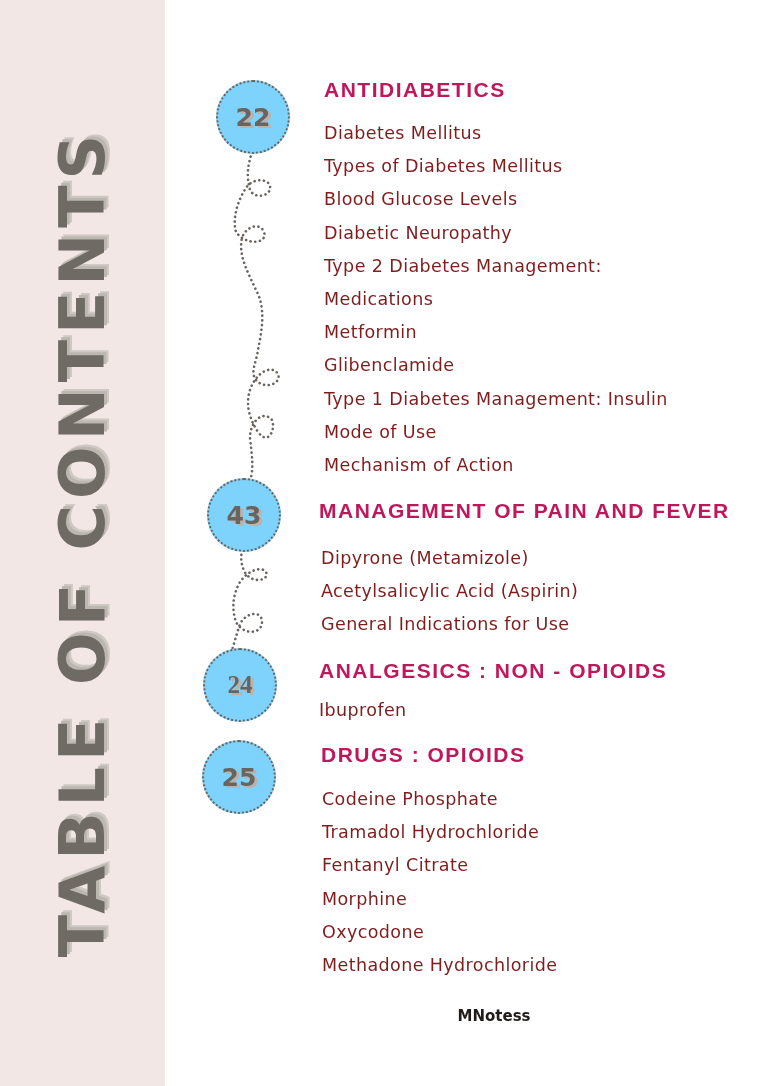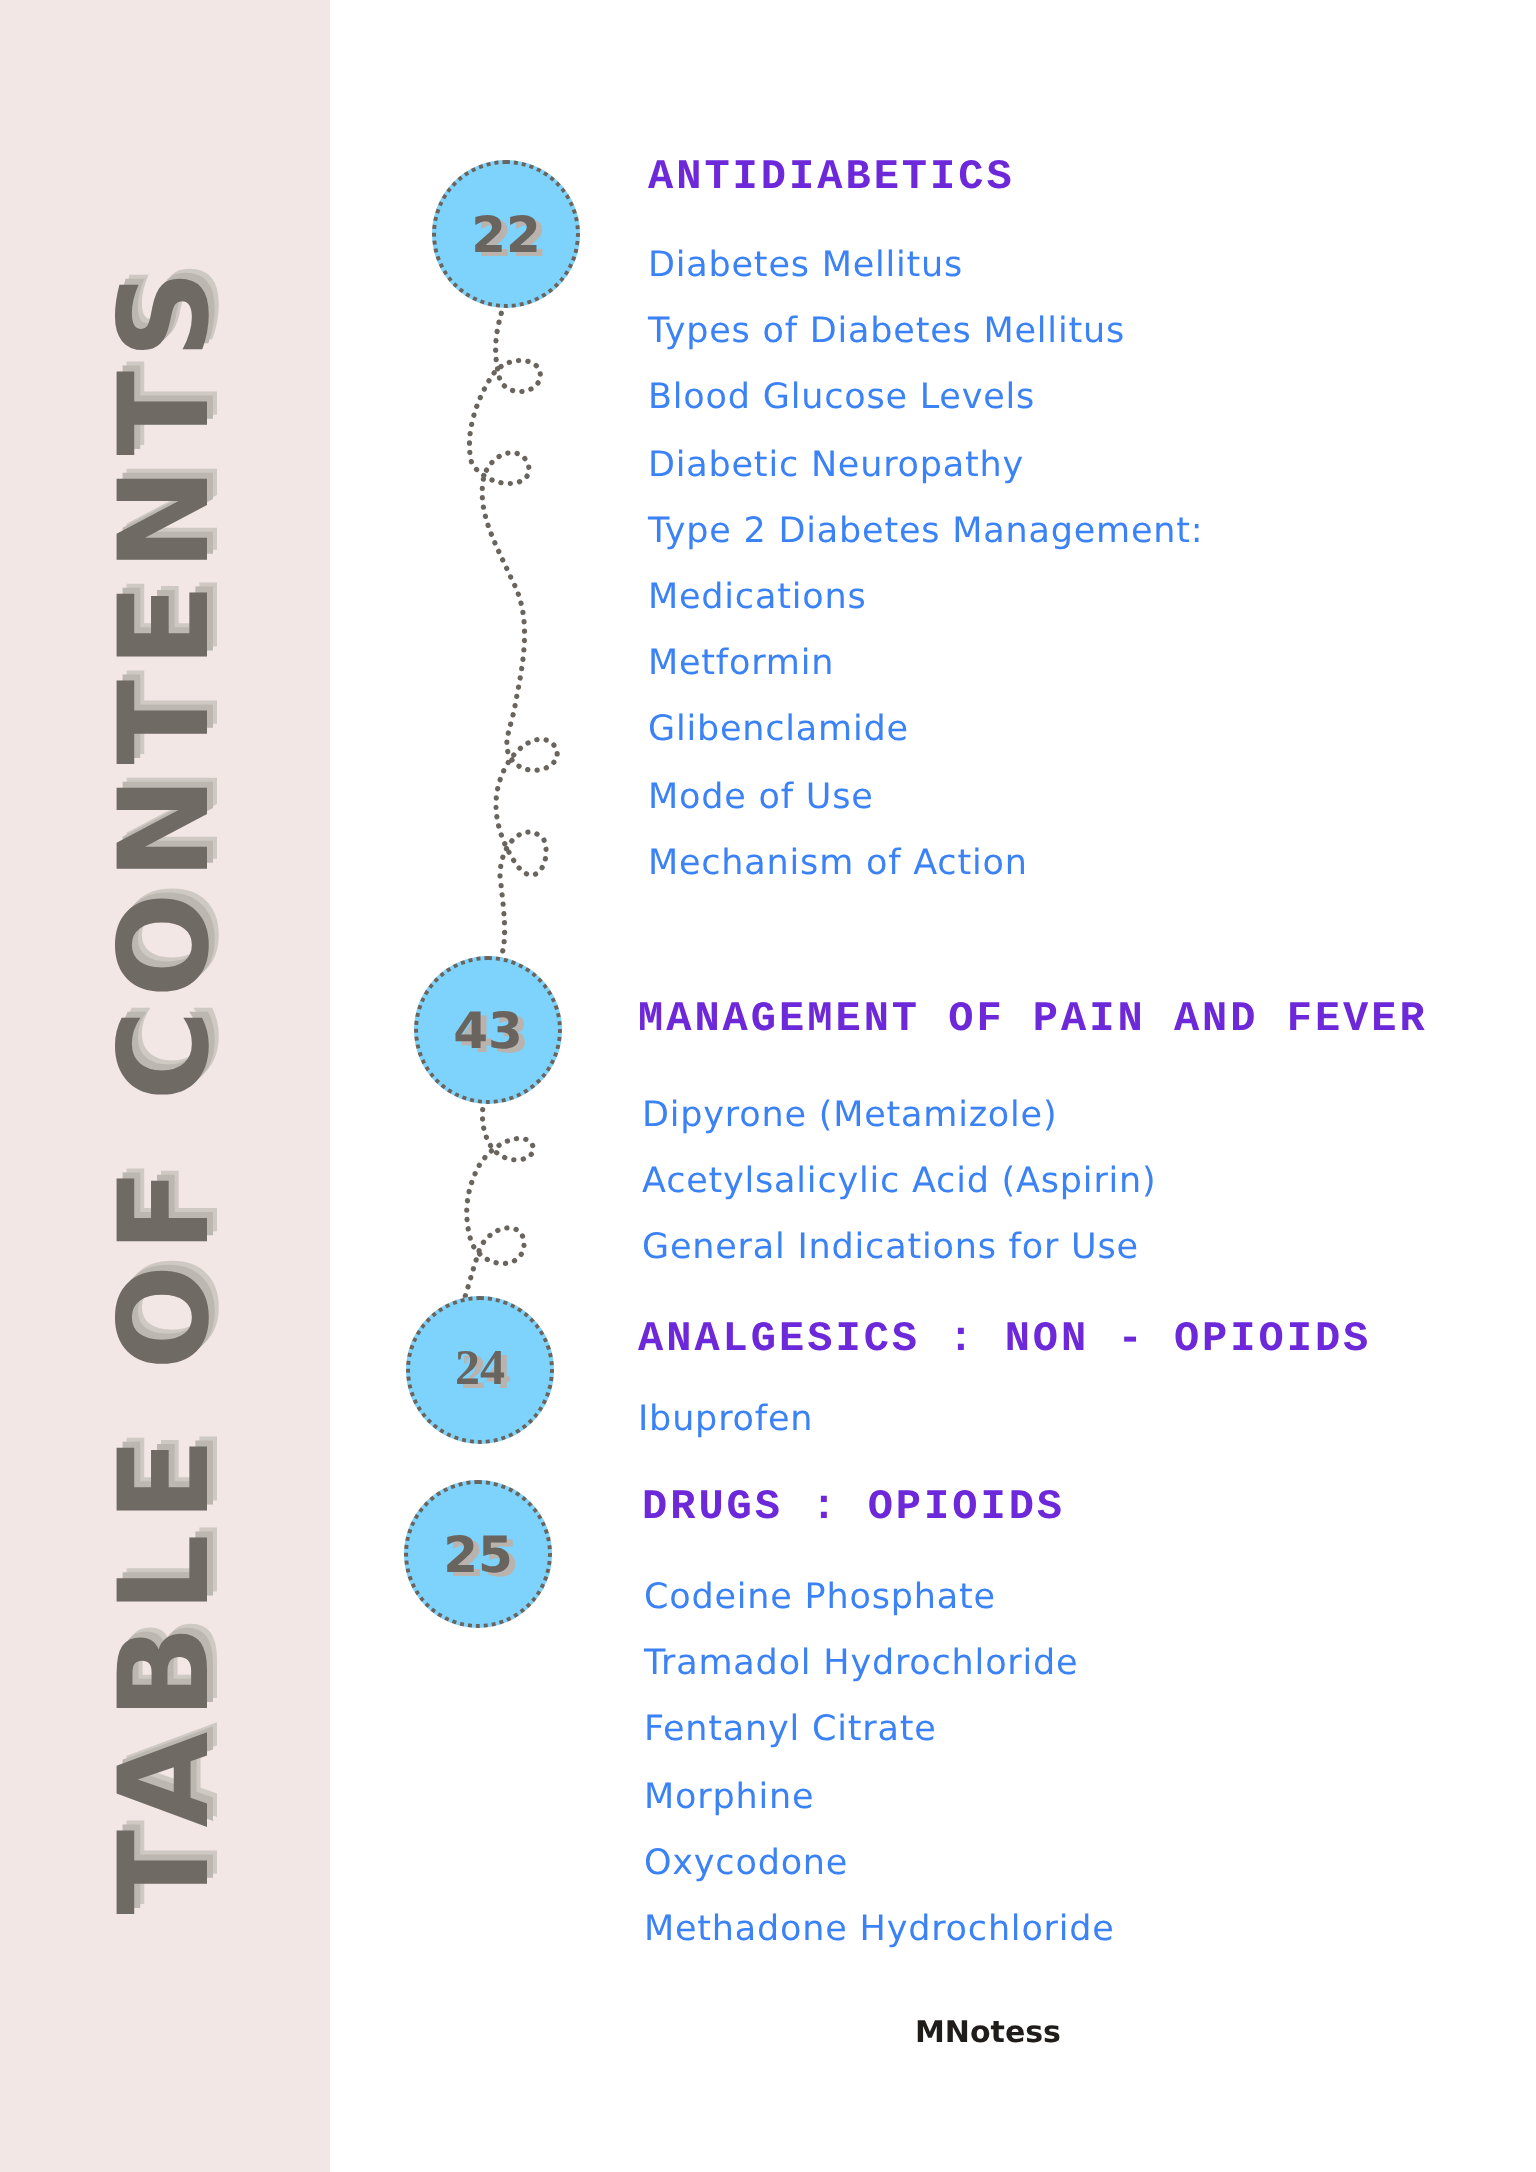--- a/index.html
+++ b/index.html
@@ -25,28 +25,28 @@
     position: absolute; width: 74px; height: 74px; border-radius: 50%;
     background: #7dd3fc; border: 2px dotted #6a645e;
     display: flex; align-items: center; justify-content: center;
     font-family: "DejaVu Sans", sans-serif; font-weight: bold;
     font-size: 25px; color: #6a645e;
     text-shadow: 3px 2px 0 #b9b2ad;
     box-sizing: border-box;
   }
   .heading {
     position: absolute;
-    font-family: Liberation Mono, monospace; font-weight: bold;
-    font-size: 21px; letter-spacing: 1.5px; color: #6d28d9;
+    font-family: Liberation Sans, sans-serif; font-weight: bold;
+    font-size: 21px; letter-spacing: 1.5px; color: #be185d;
     white-space: nowrap;
   }
   .items { position: absolute; margin: 0; padding: 0; list-style: none; }
   .items li {
     font-family: "DejaVu Sans", sans-serif; font-size: 17.5px;
-    color: #3b82f6; height: 33.2px; line-height: 33.2px; white-space: nowrap;
+    color: #7f1d1d; height: 33.2px; line-height: 33.2px; white-space: nowrap;
     letter-spacing: 0.4px;
   }
   .footer {
     position: absolute; left: 0; width: 988px; top: 1007px; text-align: center;
     font-family: "DejaVu Sans", sans-serif; font-weight: bold; font-size: 15px; color: #1f1c1a;
   }
 </style>
 </head>
 <body>
 
@@ -67,20 +67,21 @@
 <div class="heading" style="left:324px; top:78px;">ANTIDIABETICS</div>
 <ul class="items" style="left:324px; top:117px;">
   <li>Diabetes Mellitus</li>
   <li>Types of Diabetes Mellitus</li>
   <li>Blood Glucose Levels</li>
   <li>Diabetic Neuropathy</li>
   <li>Type 2 Diabetes Management:</li>
   <li>Medications</li>
   <li>Metformin</li>
   <li>Glibenclamide</li>
+  <li>Type 1 Diabetes Management: Insulin</li>
   <li>Mode of Use</li>
   <li>Mechanism of Action</li>
 </ul>
 
 <div class="circle" style="left:207px; top:478px;">43</div>
 <div class="heading" style="left:319px; top:499px;">MANAGEMENT OF PAIN AND FEVER</div>
 <ul class="items" style="left:321px; top:542px;">
   <li>Dipyrone (Metamizole)</li>
   <li>Acetylsalicylic Acid (Aspirin)</li>
   <li>General Indications for Use</li>

